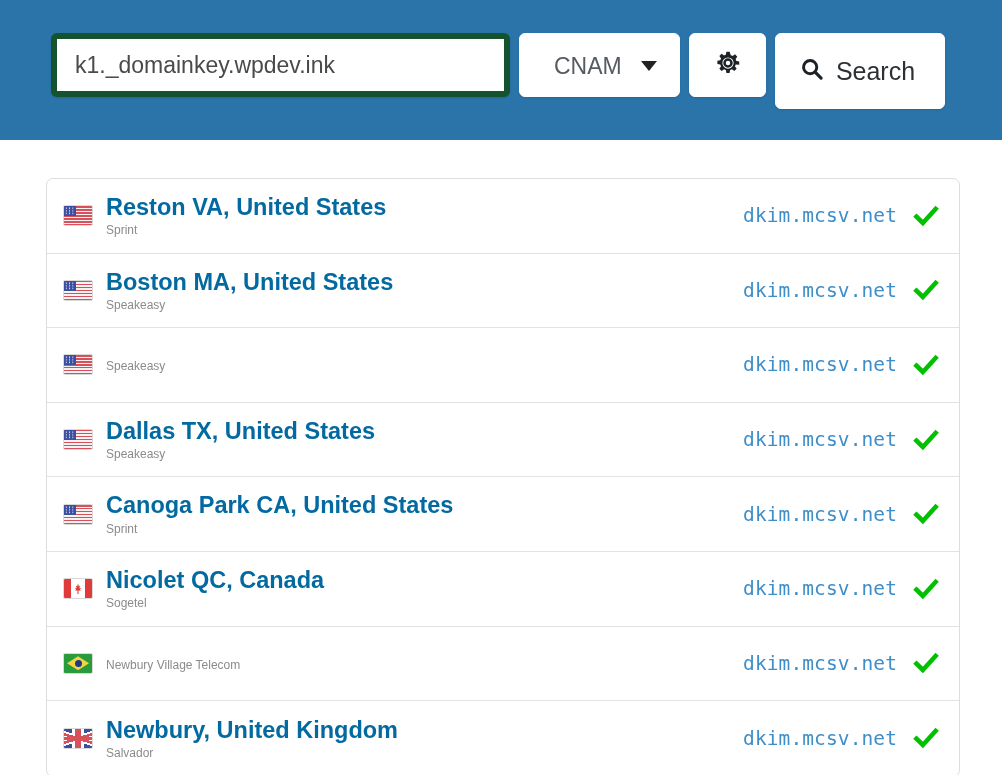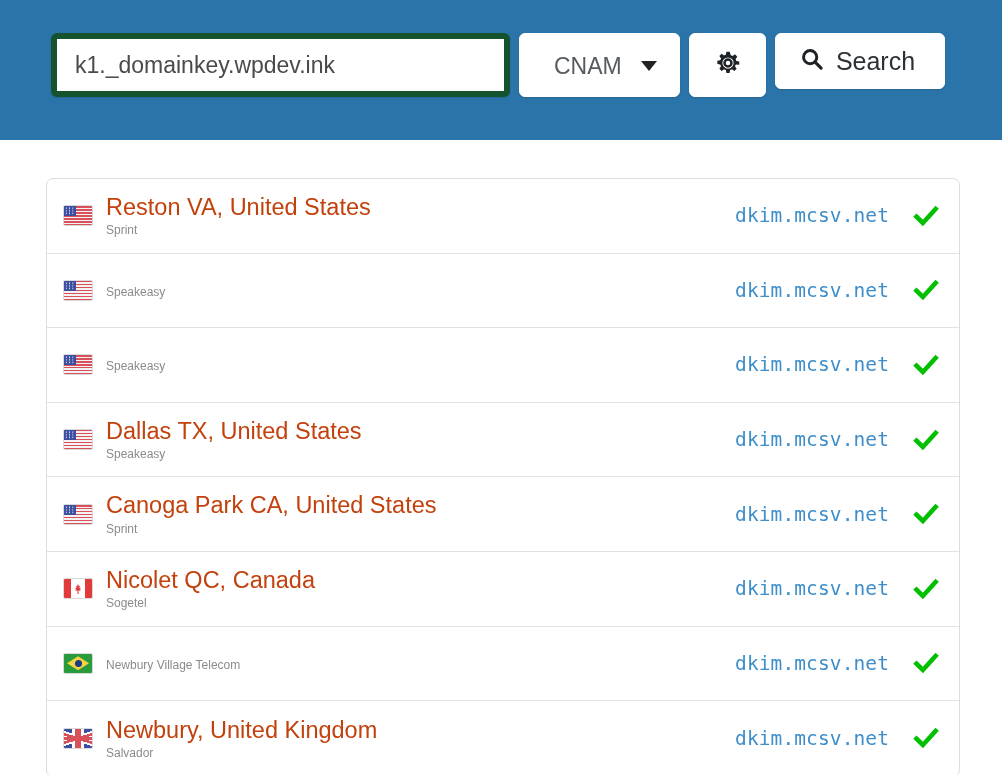--- a/index.html
+++ b/index.html
@@ -79,21 +79,21 @@
     border-radius: 6px;
     background: #ffffff;
     display: flex;
     align-items: center;
     justify-content: center;
     box-shadow: 0 1px 2px rgba(0,0,0,0.12);
     cursor: pointer;
   }
   .search-btn {
     width: 170px;
-    height: 56px;
+    height: 76px;
     border: 1px solid #ffffff;
     border-radius: 6px;
     background: #ffffff;
     display: flex;
     align-items: center;
     justify-content: center;
     gap: 11px;
     box-shadow: 0 1px 2px rgba(0,0,0,0.12);
     cursor: pointer;
     padding-right: 6px;
@@ -202,35 +202,36 @@
       #3b4ea0;
   }
 
   .row-text {
     flex: 1 1 auto;
     min-width: 0;
     padding-top: 1px;
   }
   .row-location {
     font-size: 23.5px;
-    color: #c2410c;
+    color: #0369a1;
     line-height: 1.12;
     white-space: nowrap;
+    font-weight: bold;
   }
   .row-isp {
     font-size: 12px;
     color: #8b8b8b;
     line-height: 1.35;
     margin-top: 2px;
     white-space: nowrap;
   }
   .row-right {
     display: flex;
     align-items: center;
-    gap: 24px;
+    gap: 16px;
     flex: 0 0 auto;
   }
   .row-value {
     font-family: "DejaVu Sans Mono", monospace;
     font-size: 19.5px;
     color: #3d8ec9;
     letter-spacing: 0.1px;
     white-space: nowrap;
   }
   .check {
@@ -287,20 +288,21 @@
         <span>
           <svg class="check" viewBox="0 0 24 24" aria-hidden="true">
             <path d="M3.2 12.6 L9.1 18.4 L20.9 5.4" fill="none" stroke="#00c000" stroke-width="4.2" stroke-linecap="square" stroke-linejoin="miter"></path>
           </svg>
         </span>
       </div>
     </div>
     <div class="result-row">
       <span class="flag us"></span>
       <div class="row-text">
+        <div class="row-location">Boston MA, United States</div>
         <div class="row-isp">Speakeasy</div>
       </div>
       <div class="row-right">
         <span class="row-value" style="color: rgb(61, 142, 201);">dkim.mcsv.net</span>
         <span>
           <svg class="check" viewBox="0 0 24 24" aria-hidden="true">
             <path d="M3.2 12.6 L9.1 18.4 L20.9 5.4" fill="none" stroke="#00c000" stroke-width="4.2" stroke-linecap="square" stroke-linejoin="miter"></path>
           </svg>
         </span>
       </div>

